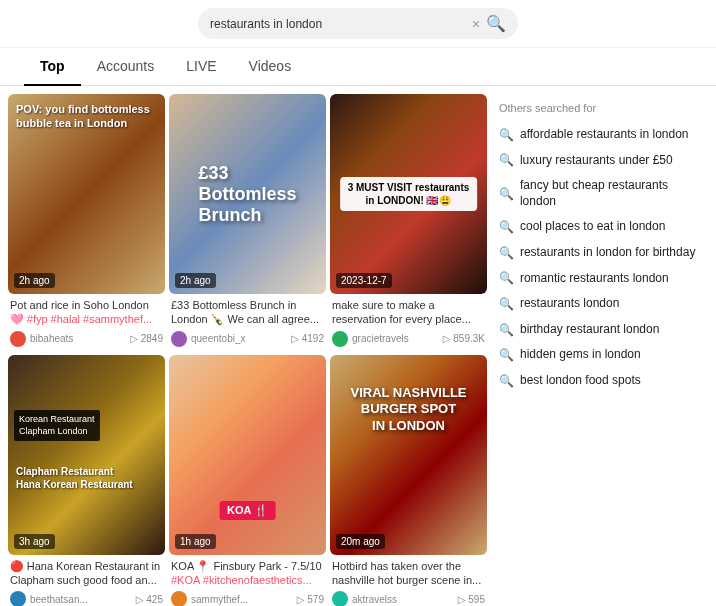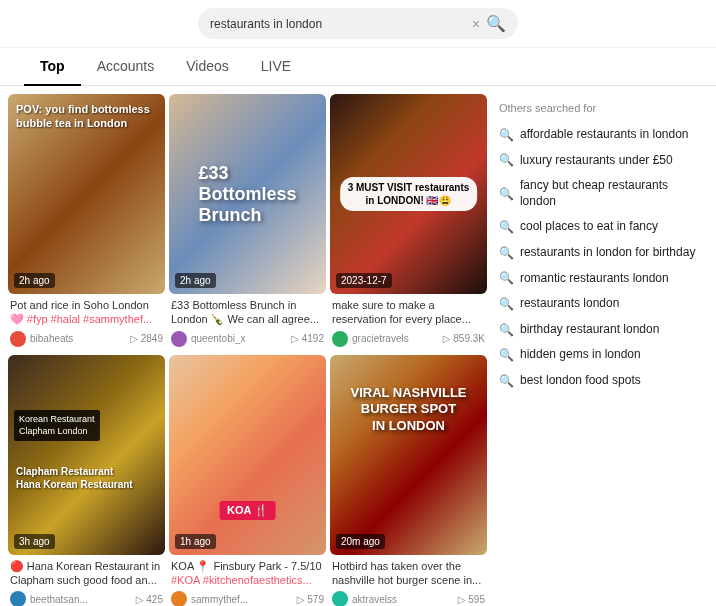--- a/index.html
+++ b/index.html
@@ -109,21 +109,21 @@
     .overlay-label {
       position: absolute;
       top: 50%;
       left: 50%;
       transform: translate(-50%, -50%);
       background: rgba(255,255,255,0.95);
       color: #000;
       font-size: 10px;
       font-weight: 600;
       padding: 4px 8px;
-      border-radius: 13px;
+      border-radius: 4px;
       text-align: center;
       line-height: 1.3;
       white-space: nowrap;
     }
     .overlay-brand {
       position: absolute;
       bottom: 35px;
       left: 50%;
       transform: translateX(-50%);
       background: #e6194b;
@@ -250,22 +250,22 @@
   <div class="search-input-wrapper">
     <input type="text" value="restaurants in london" style="">
     <span class="clear-icon">×</span>
     <span class="search-icon">🔍</span>
   </div>
 </div>
 
 <div class="tabs">
   <div class="tab active">Top</div>
   <div class="tab">Accounts</div>
+  <div class="tab">LIVE</div>
   <div class="tab">Videos</div>
-  <div class="tab">LIVE</div>
 </div>
 
 <div class="main-content">
 
   <div class="videos-grid">
 
     <div class="video-card">
       <div class="video-thumb thumb-1">
         <div class="overlay-text">POV: you find bottomless bubble tea in London</div>
         <div class="time-badge">2h ago</div>
@@ -368,21 +368,21 @@
     <div class="sidebar-item">
       <span class="search-small-icon">🔍</span>
       <span class="sidebar-item-text">luxury restaurants under £50</span>
     </div>
     <div class="sidebar-item">
       <span class="search-small-icon">🔍</span>
       <span class="sidebar-item-text">fancy but cheap restaurants london</span>
     </div>
     <div class="sidebar-item">
       <span class="search-small-icon">🔍</span>
-      <span class="sidebar-item-text">cool places to eat in fancy</span>
+      <span class="sidebar-item-text">cool places to eat in london</span>
     </div>
     <div class="sidebar-item">
       <span class="search-small-icon">🔍</span>
       <span class="sidebar-item-text">restaurants in london for birthday</span>
     </div>
     <div class="sidebar-item">
       <span class="search-small-icon">🔍</span>
       <span class="sidebar-item-text">romantic restaurants london</span>
     </div>
     <div class="sidebar-item">

